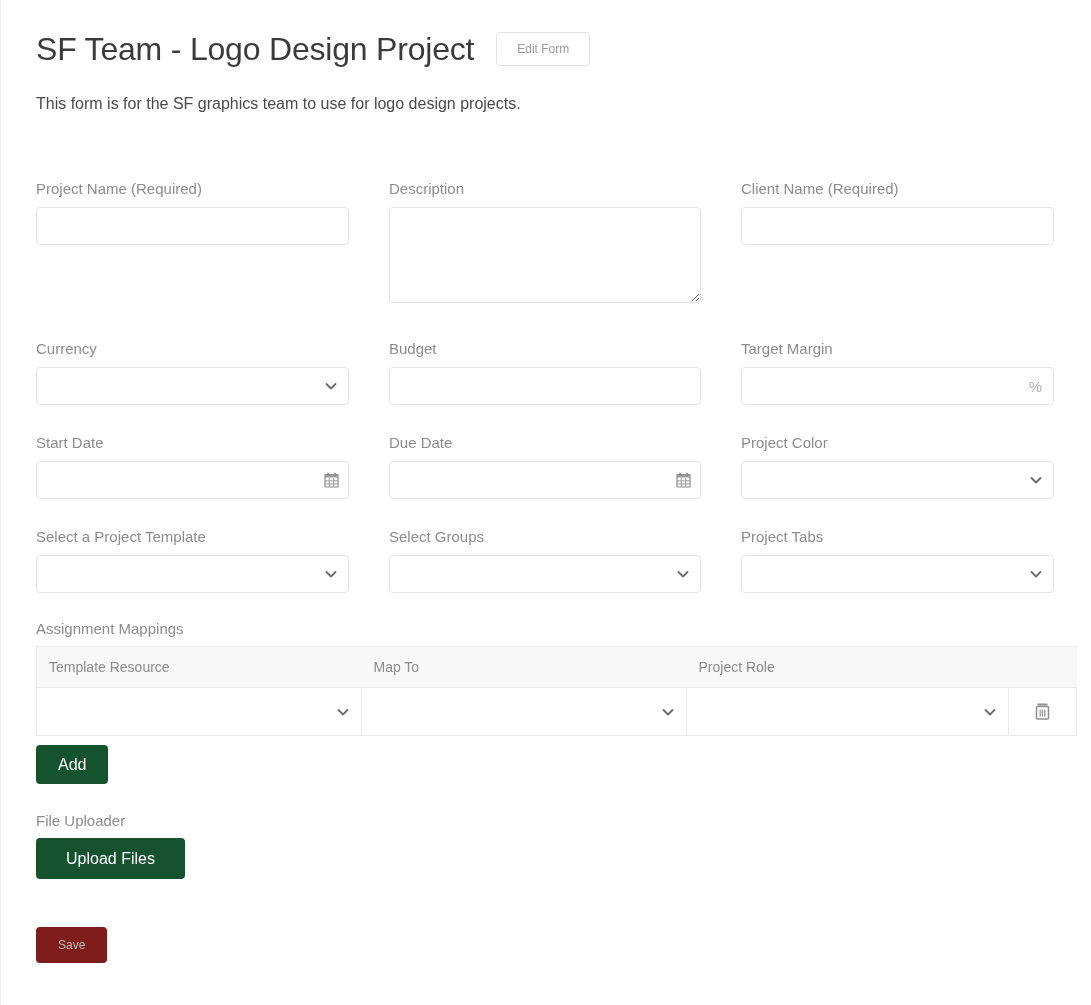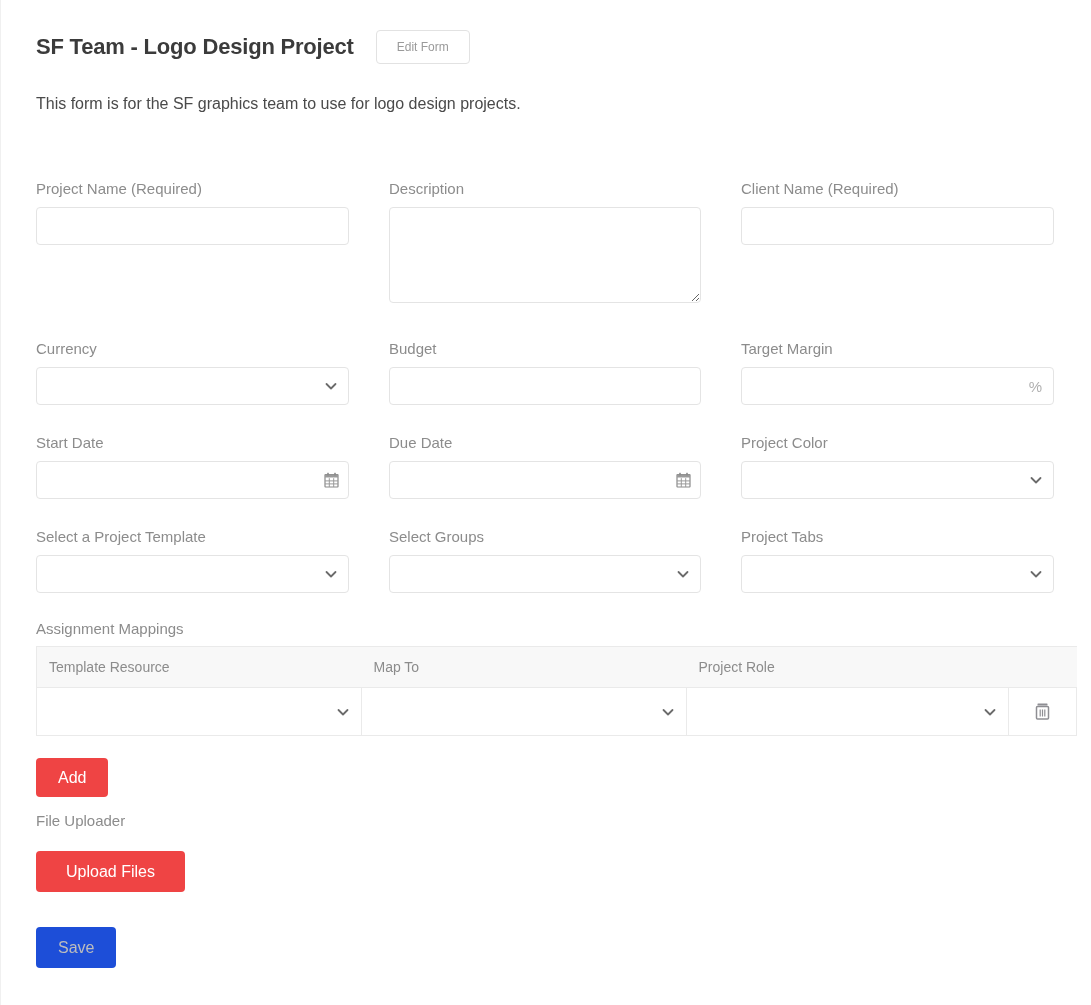--- a/index.html
+++ b/index.html
@@ -26,22 +26,22 @@
 
   
   .header-row {
     position: absolute;
     left: 35px; top: 30px;
     display: flex;
     align-items: center;
     gap: 22px;
   }
   .form-title {
-    font-size: 22px;
-    font-weight: 700;
+    font-size: 32px;
+    font-weight: 400;
     color: #3b3b3b;
     letter-spacing: -0.2px;
     white-space: nowrap;
     line-height: 1.2;
   }
   .edit-form-btn {
     border: 1px solid #e2e2e2;
     background: #fff;
     border-radius: 4px;
     color: #9a9a9a;
@@ -210,29 +210,28 @@
   .trash-btn {
     background: none;
     border: none;
     padding: 4px;
     cursor: pointer;
     line-height: 0;
   }
 
   
   .btn-blue {
-    background: #ef4444;
+    background: #14532d;
     border: none;
     border-radius: 4px;
     color: #fff;
     font-size: 16px;
     font-family: "Liberation Sans", sans-serif;
     cursor: pointer;
     line-height: 1.2;
-    margin-top: 13px;
   }
   .add-btn {
     position: absolute;
     left: 35px; top: 745px;
     padding: 10px 22px;
   }
   .uploader-label {
     position: absolute;
     left: 35px; top: 812px;
     font-size: 15px;
@@ -243,25 +242,25 @@
     left: 35px; top: 838px;
     padding: 11px 30px;
   }
   .save-row {
     position: absolute;
     left: 35px; top: 927px;
     display: flex;
     gap: 11px;
   }
   .btn-disabled {
-    background: #1d4ed8;
+    background: #7f1d1d;
     border: none;
     border-radius: 4px;
     color: #bdbdbd;
-    font-size: 16px;
+    font-size: 12px;
     font-family: "Liberation Sans", sans-serif;
     padding: 11px 22px;
     cursor: default;
     line-height: 1.2;
   }
 </style>
 </head>
 <body>
 
 <div class="page">

